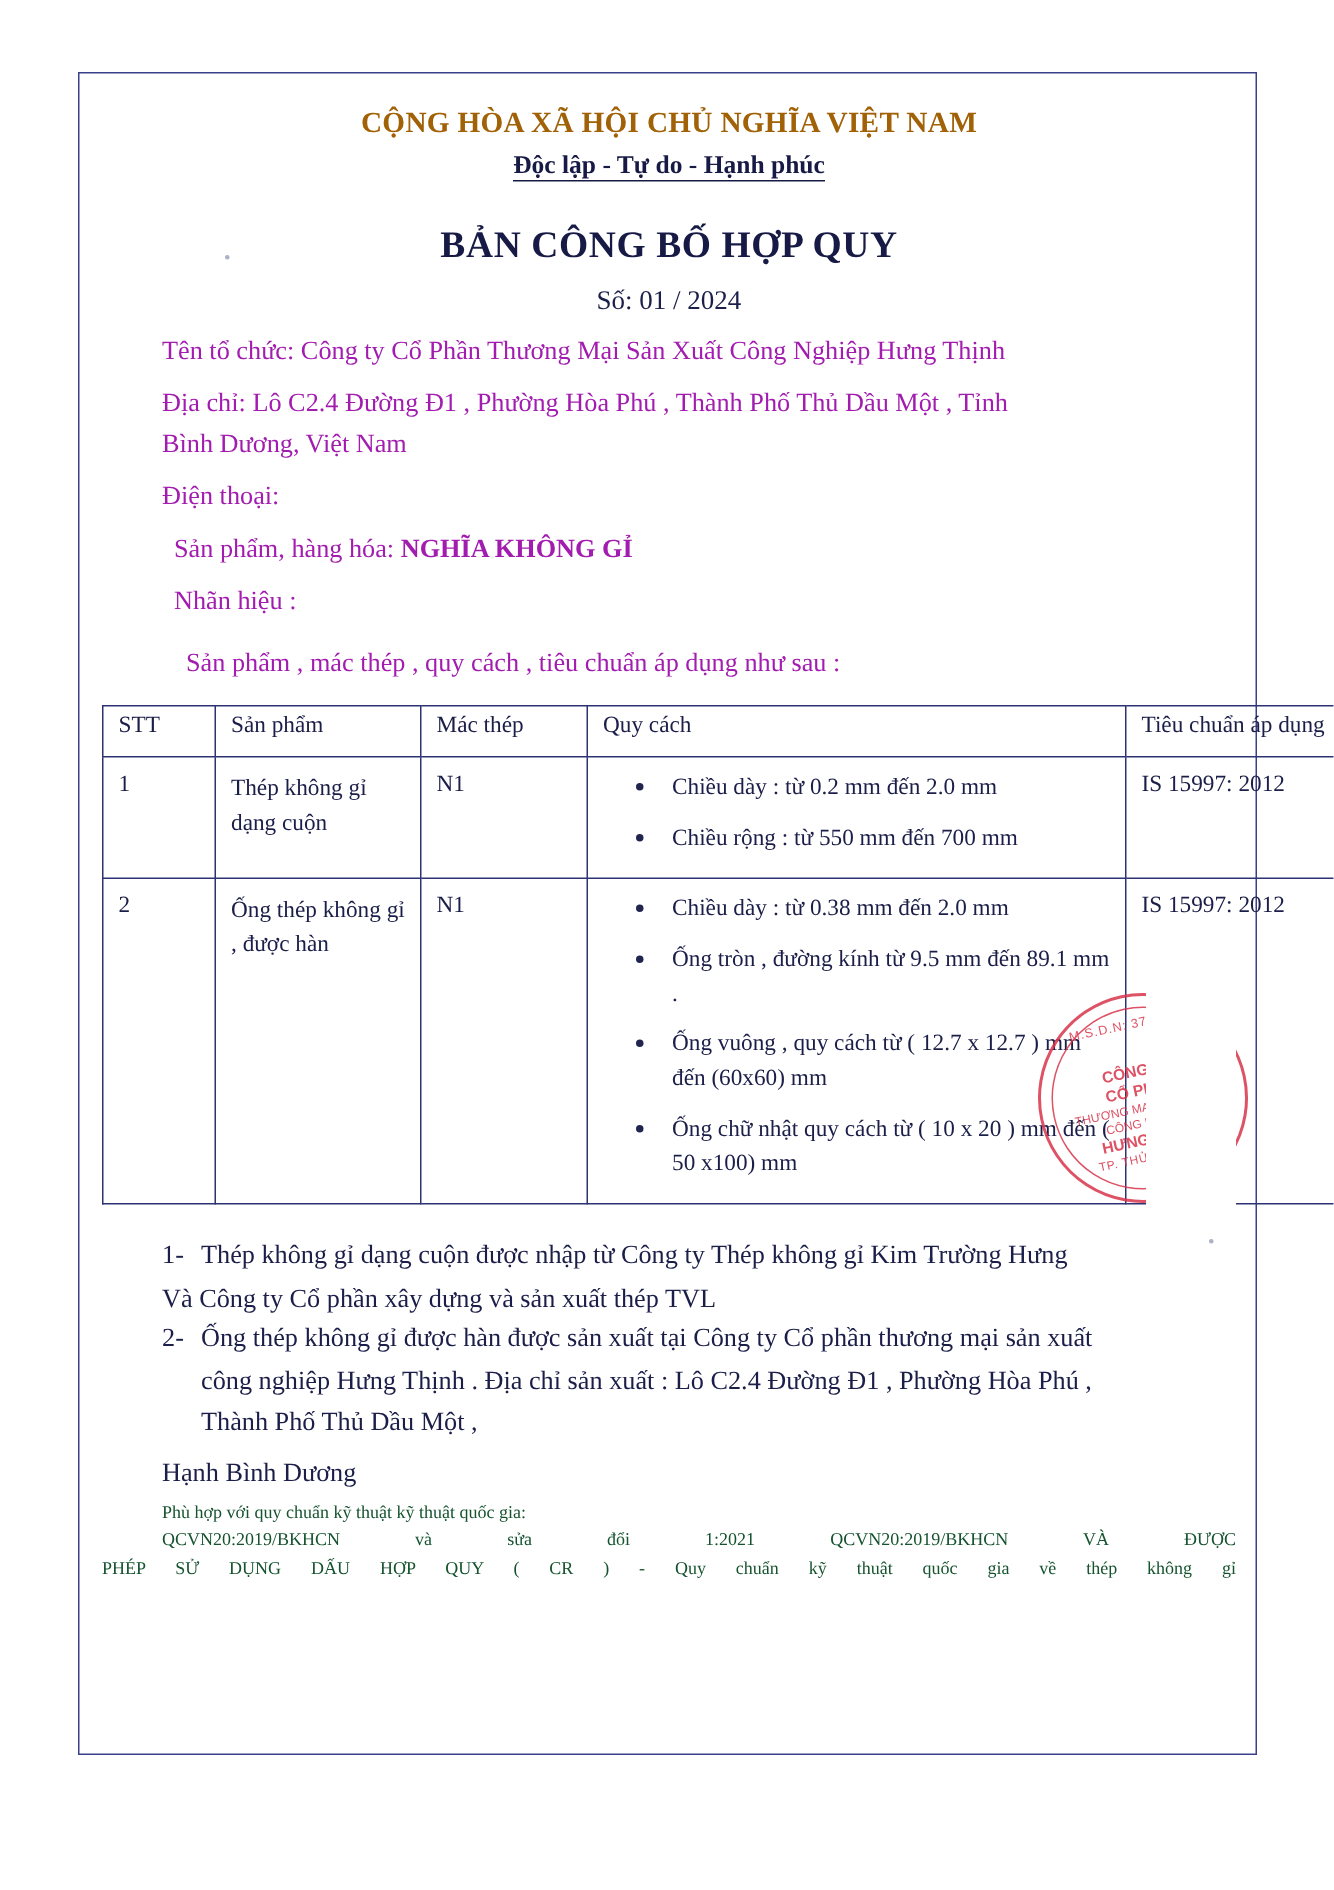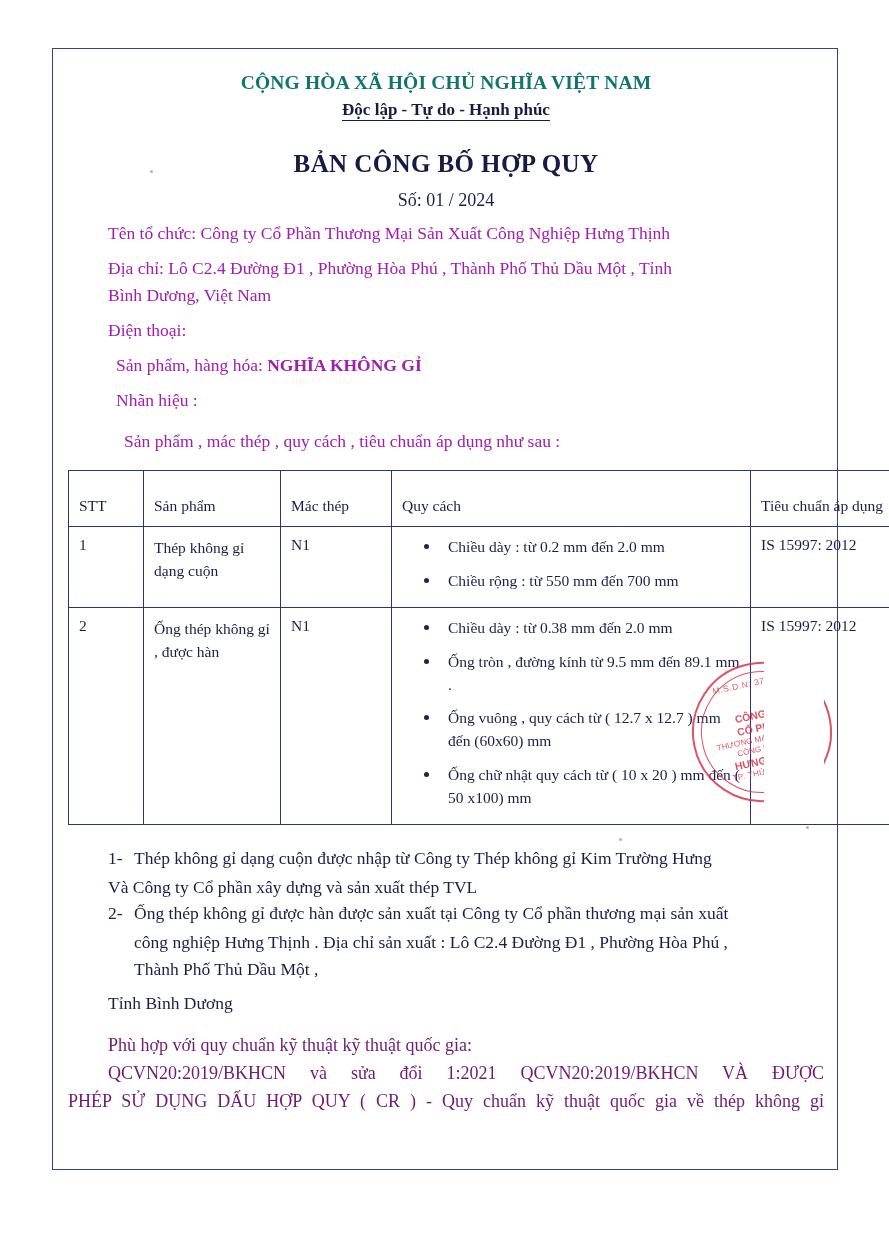--- a/index.html
+++ b/index.html
@@ -37,21 +37,21 @@
     top: 62px;
     width: 756px;
     box-sizing: border-box;
   }
   .center { text-align: center; }
 
   .hdr-nation {
     font-size: 19.5px;
     font-weight: bold;
     letter-spacing: 0.2px;
-    color: #0f766e;
+    color: #a16207;
     margin-top: 10px;
   }
   .hdr-motto {
     font-size: 17px;
     font-weight: bold;
     color: #171a45;
     margin-top: 6px;
   }
   .hdr-motto span.u {
     border-bottom: 1.3px solid #171a45;
@@ -91,21 +91,21 @@
     color: #1b1e48;
   }
   table.spec th, table.spec td {
     border: 1px solid #2d3272;
     vertical-align: top;
     padding: 9px 8px 12px 10px;
     font-weight: normal;
     text-align: left;
   }
   table.spec th {
-    padding-top: 26px;
+    padding-top: 4px;
     padding-bottom: 11px;
   }
   .col-stt { width: 56px; text-align: center; }
   .col-sp { width: 118px; }
   .col-mac { width: 92px; text-align: center; }
   .col-qc { width: 340px; }
   .col-tc { width: 150px; }
   td.c { text-align: center; }
   .justify-cell {
     text-align: justify;
@@ -148,24 +148,24 @@
   }
   .note-num {
     width: 26px;
     flex: 0 0 26px;
   }
   .note-body { flex: 1; }
   .note-cont { padding-left: 40px; }
   .note-cont2 { padding-left: 66px; }
 
   .footer-block {
-    margin-top: 15px;
-    font-size: 18px;
+    margin-top: 4px;
+    font-size: 12px;
     line-height: 1.55;
-    color: #701a75;
+    color: #14532d;
   }
   .footer-block .l1 { padding-left: 40px; }
   .footer-block .l2 {
     padding-left: 40px;
     text-align: justify;
     text-align-last: justify;
     width: 716px;
   }
   .footer-block .l3 {
     padding-left: 0px;
@@ -328,21 +328,21 @@
         <div class="note-body">Thép không gỉ dạng cuộn được nhập từ Công ty Thép không gỉ Kim Trường Hưng</div>
       </div>
       <div class="note-cont">Và Công ty Cổ phần xây dựng và sản xuất thép TVL</div>
 
       <div class="note-item">
         <div class="note-num">2-</div>
         <div class="note-body">Ống thép không gỉ được hàn được sản xuất tại Công ty Cổ phần thương mại sản xuất</div>
       </div>
       <div class="note-cont2">công nghiệp Hưng Thịnh . Địa chỉ sản xuất : Lô C2.4 Đường Đ1 , Phường Hòa Phú ,</div>
       <div class="note-cont2">Thành Phố Thủ Dầu Một ,</div>
-      <div class="note-cont" style="margin-top:8px">Tỉnh Bình Dương</div>
+      <div class="note-cont" style="margin-top:8px">Hạnh Bình Dương</div>
     </div>
 
     <div class="footer-block">
       <div class="l1">Phù hợp với quy chuẩn kỹ thuật kỹ thuật quốc gia:</div>
       <div class="l2">QCVN20:2019/BKHCN và sửa đổi 1:2021  QCVN20:2019/BKHCN VÀ ĐƯỢC</div>
       <div class="l3">PHÉP SỬ DỤNG DẤU HỢP QUY ( CR ) -  Quy chuẩn kỹ thuật quốc gia về thép không gỉ</div>
     </div>
 
     <div class="seal">
       <div class="ring2"></div>

